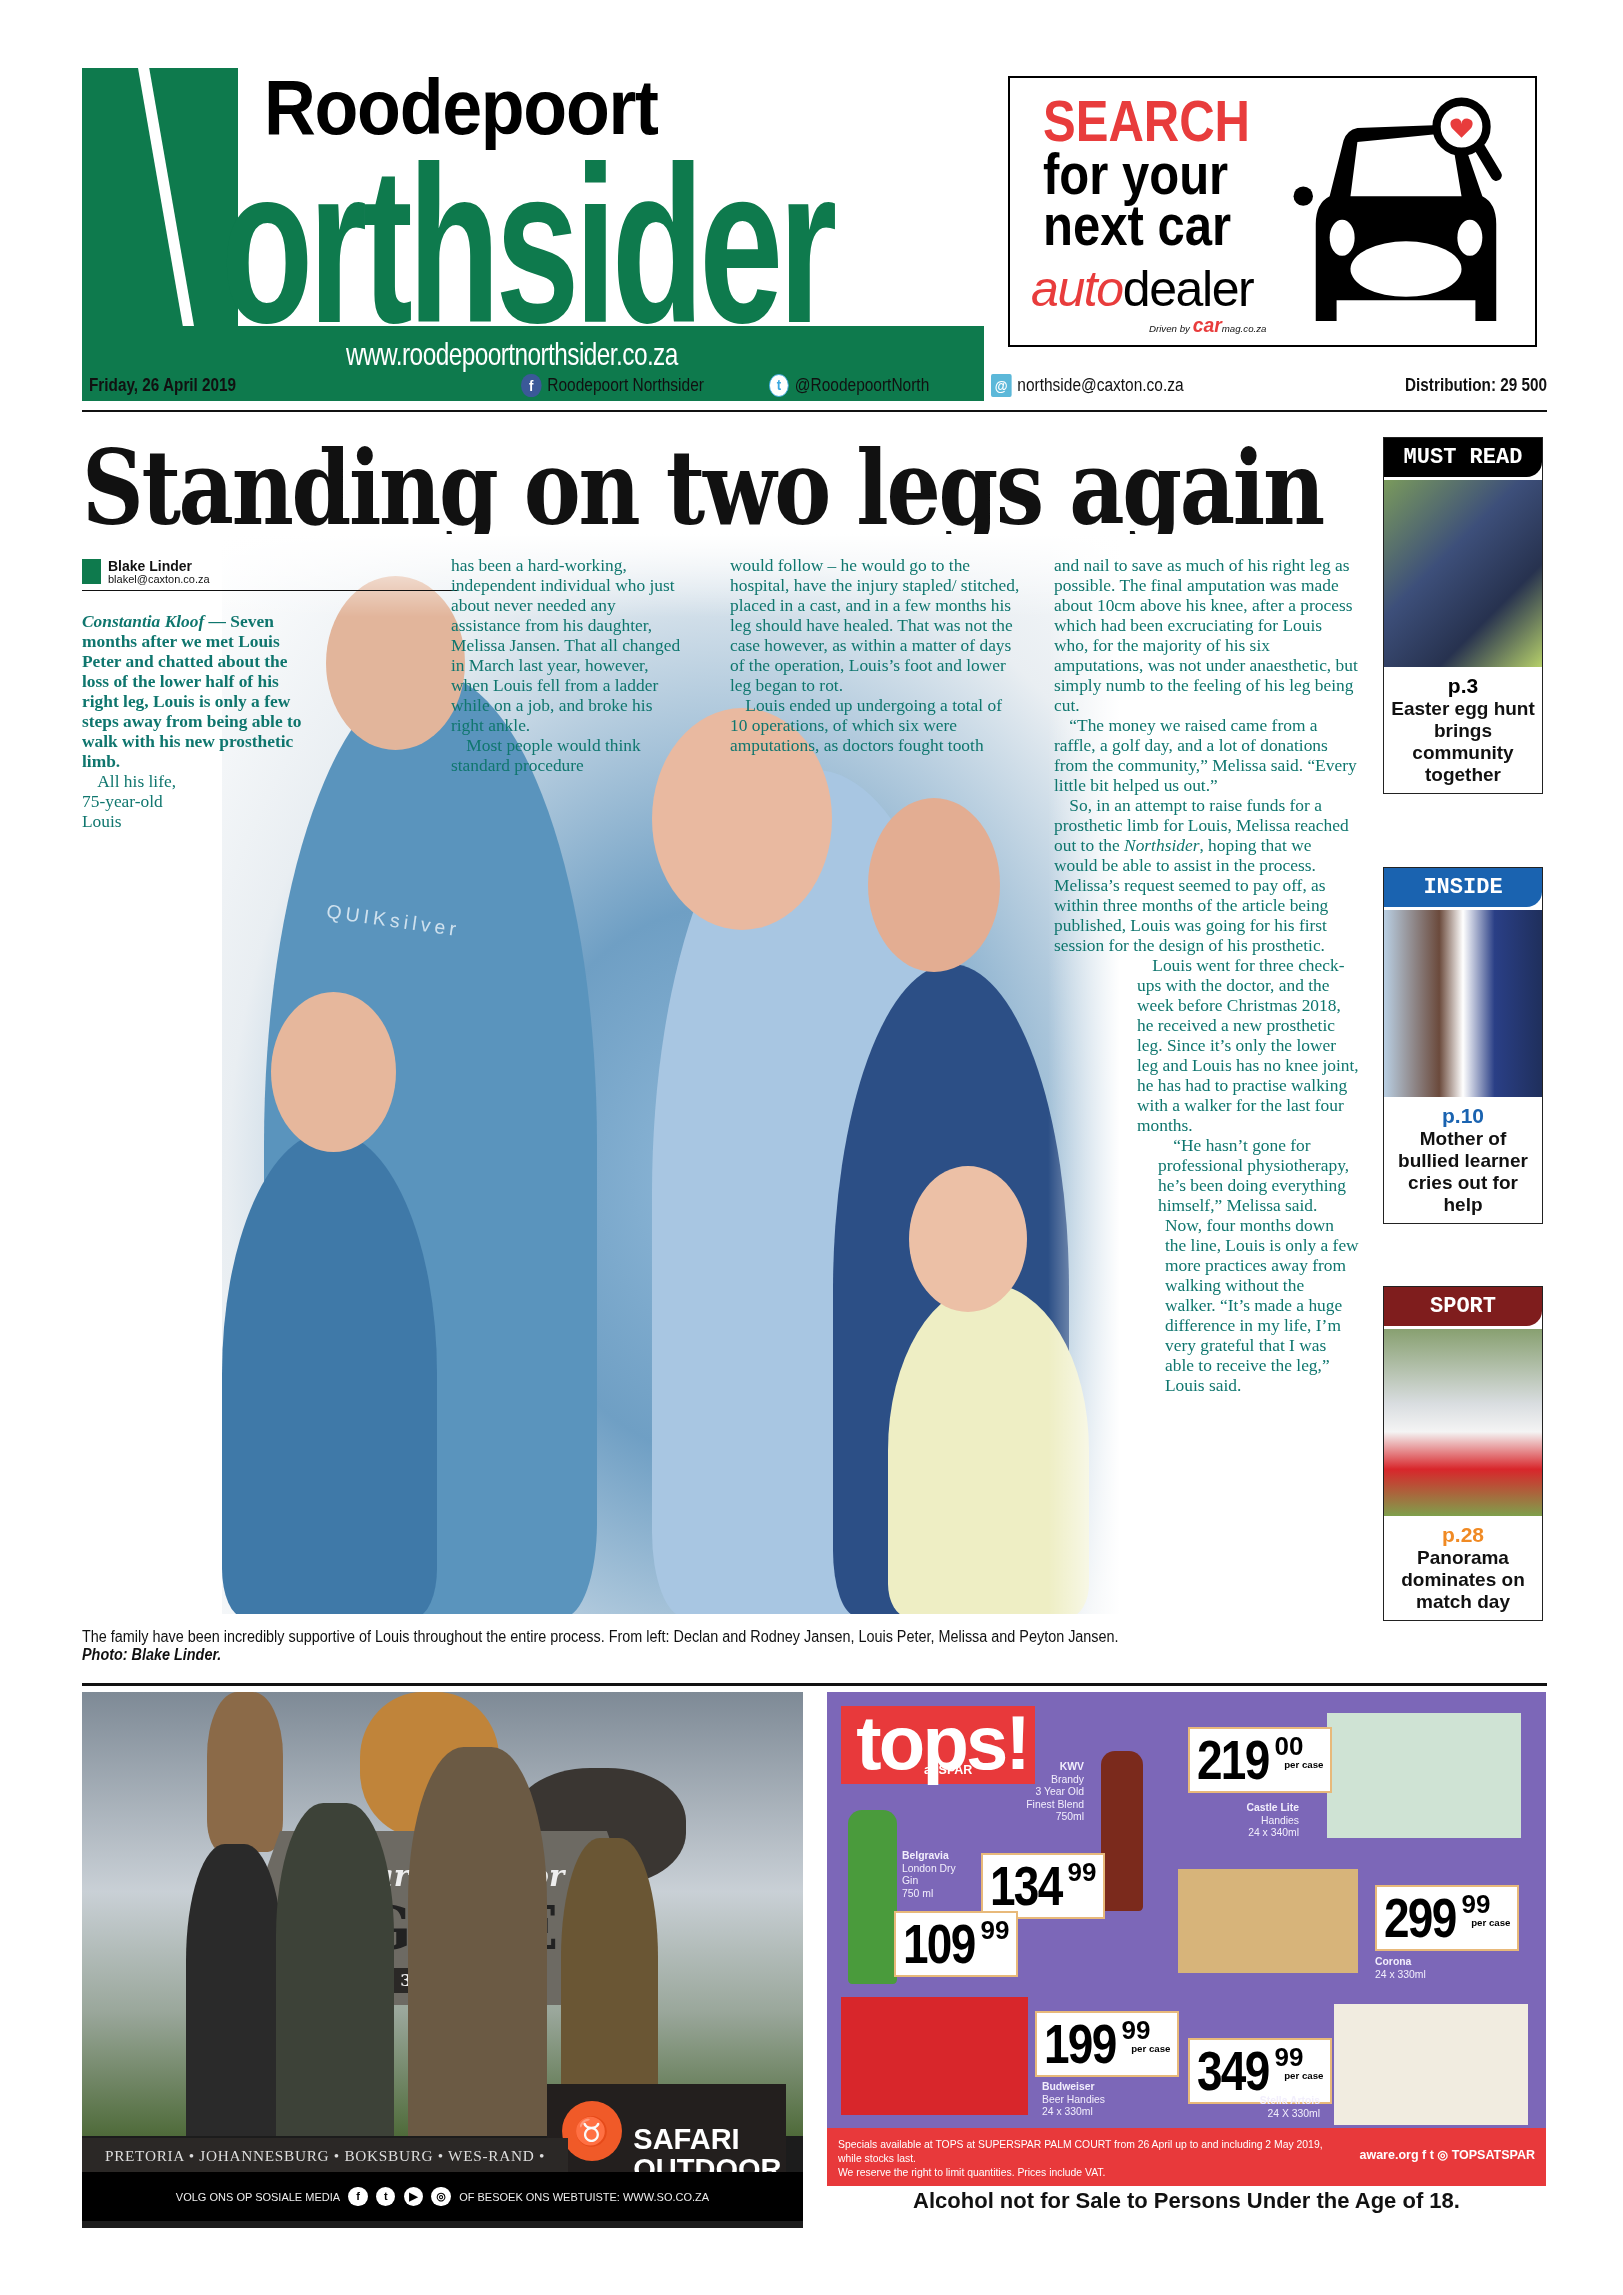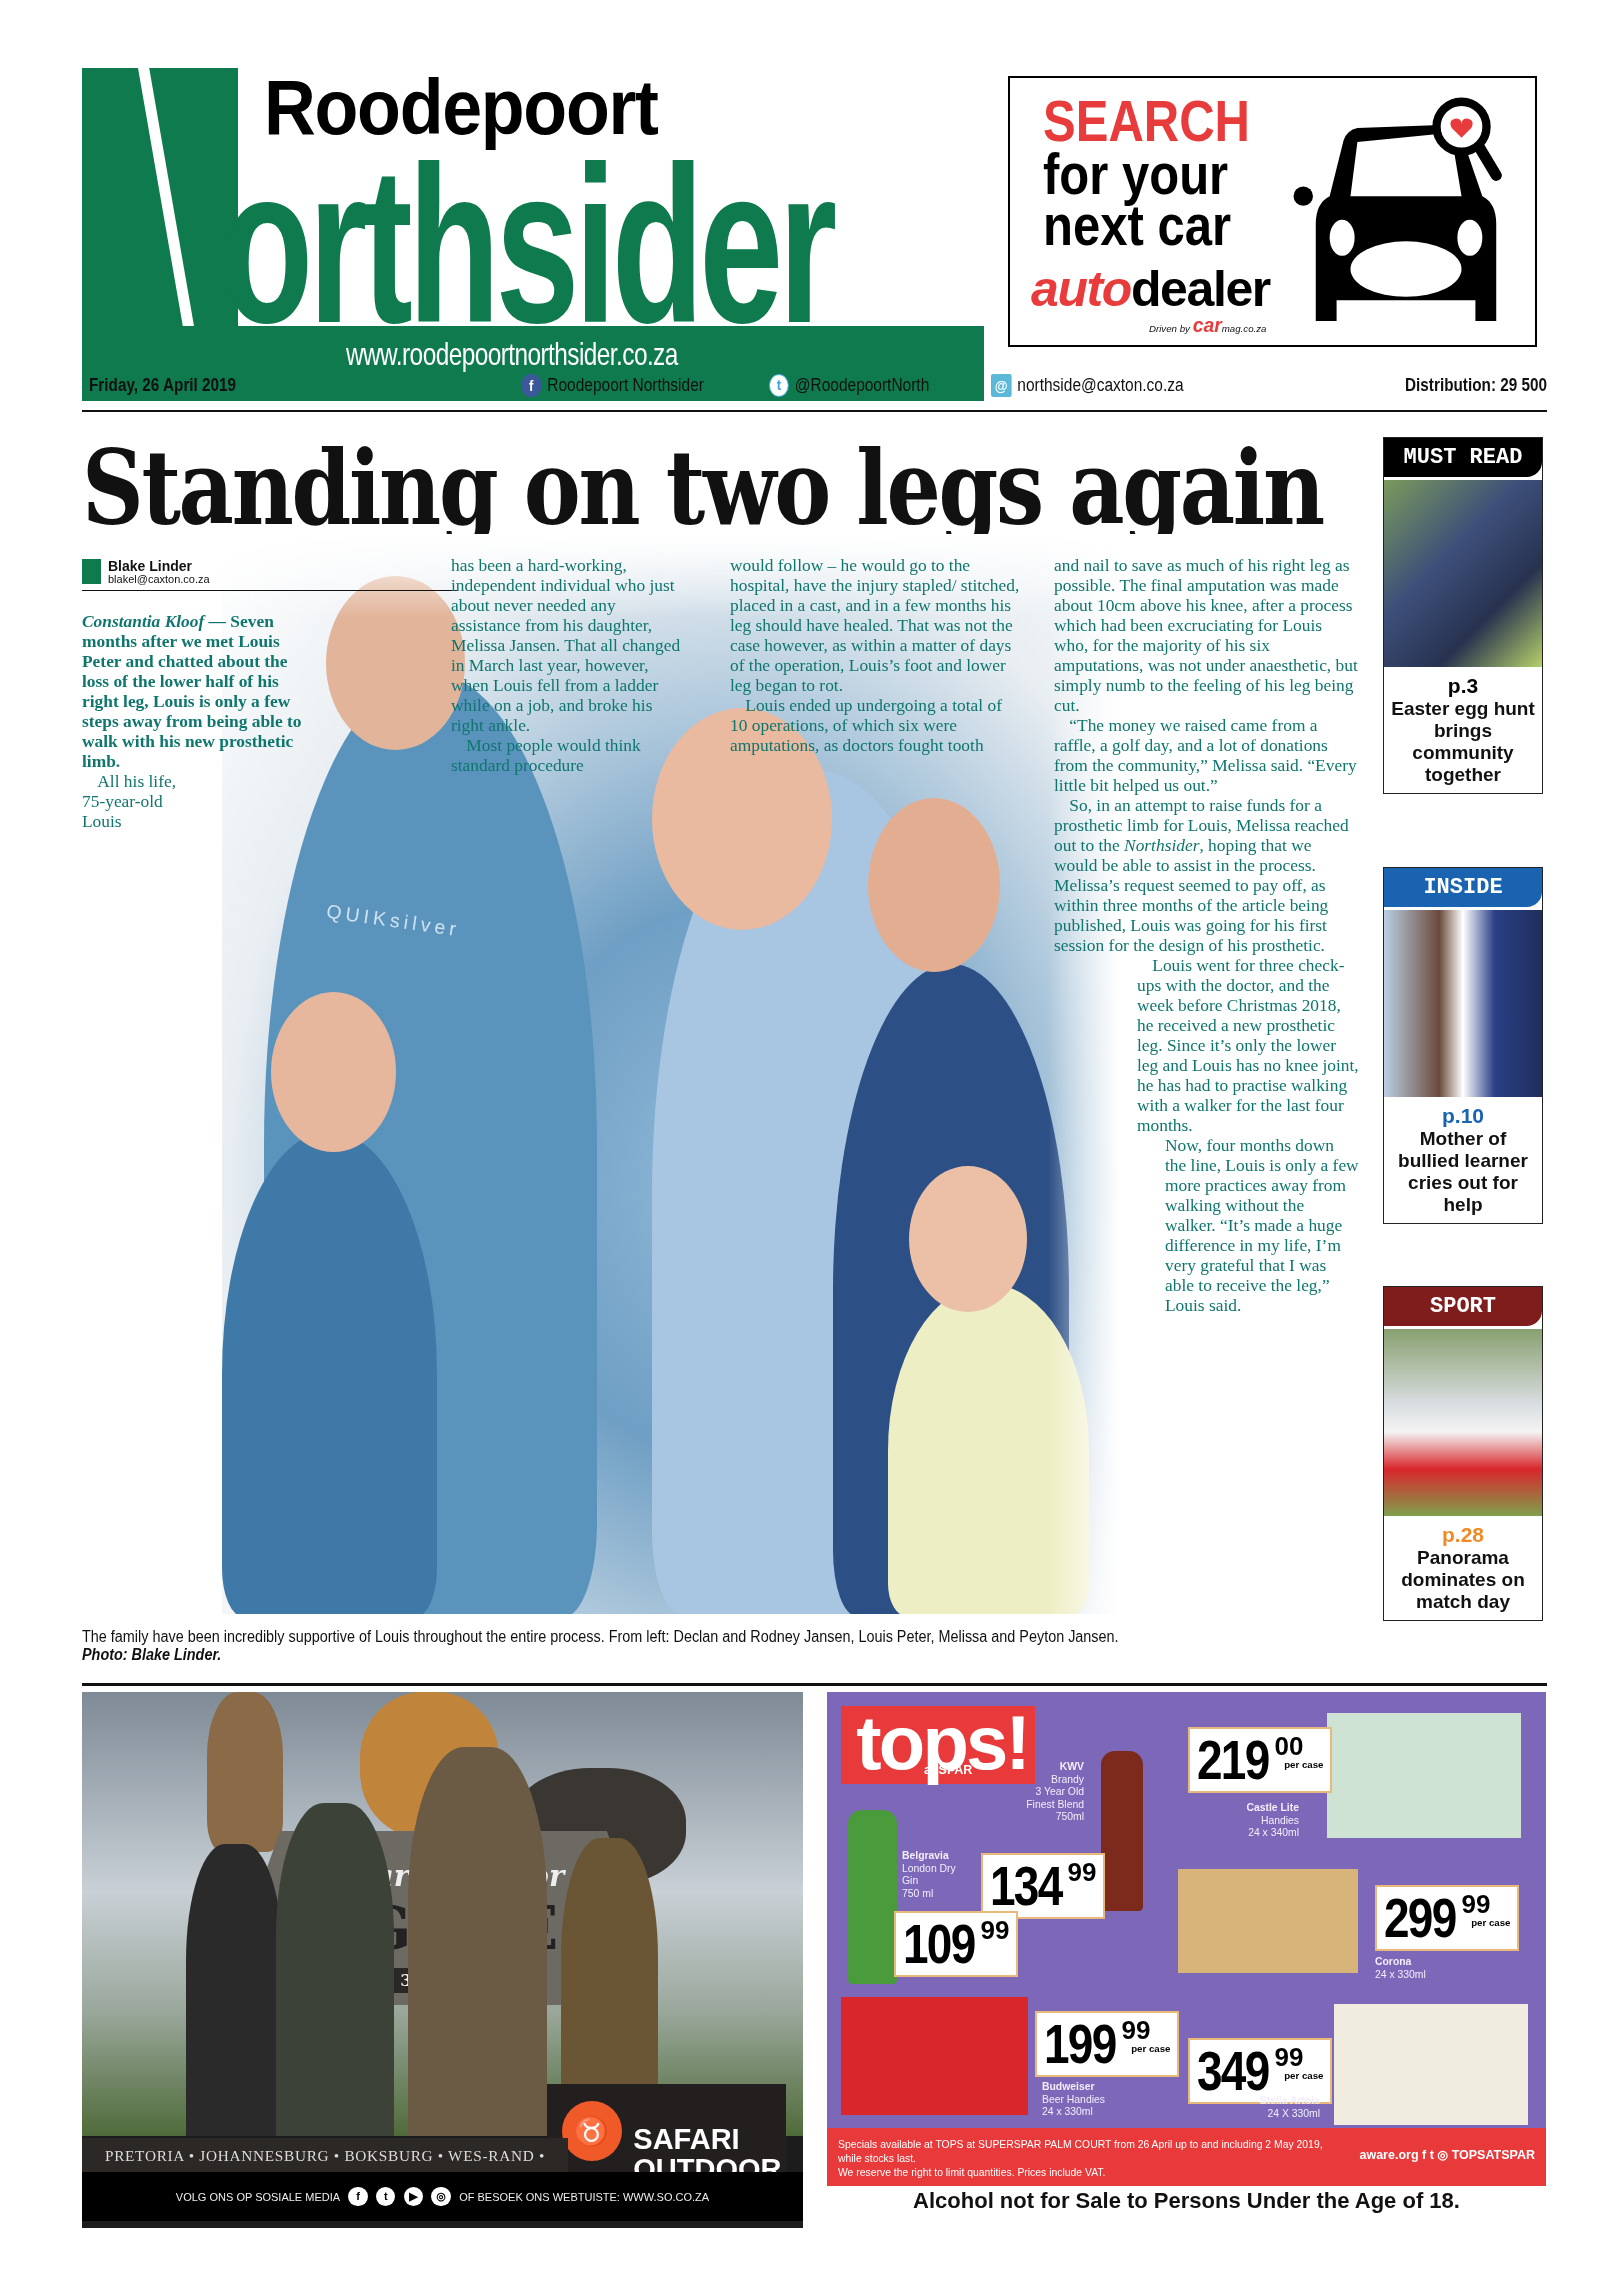--- a/index.html
+++ b/index.html
@@ -12,21 +12,21 @@
   .mast .bigN .nl{position:absolute;left:0;top:0;width:56px;height:280px;background:#0e7a4d;}
   .mast .band{position:absolute;left:0;top:258px;width:902px;height:75px;background:#0e7a4d;}
   .mast .rood{position:absolute;left:182px;top:0px;font-family:"Liberation Sans",sans-serif;font-weight:bold;font-size:78px;letter-spacing:-1.4px;color:#000;line-height:1;transform:scaleX(0.92);transform-origin:left;}
   .mast .north{position:absolute;left:139px;top:89px;font-family:"Liberation Sans",sans-serif;font-weight:bold;font-size:222px;color:#0e7a4d;line-height:0.8;letter-spacing:-7px;transform:scaleX(0.68);transform-origin:left;}
   .mast .url{position:absolute;left:264px;top:269px;width:486px;font-family:"Liberation Sans",sans-serif;font-size:30.5px;color:#fff;transform:scaleX(0.8);transform-origin:left;letter-spacing:-0.7px;}
   
   .ad1{left:1008px;top:76px;width:525px;height:267px;border:2.8px solid #000;background:#fff;}
   .ad1 .search{position:absolute;left:33px;top:15.3px;font-family:"Liberation Sans",sans-serif;font-weight:bold;font-size:57px;color:#e83c3c;line-height:1;transform:scaleX(0.86);transform-origin:left;}
   .ad1 .l2,.ad1 .l3{position:absolute;left:33px;font-family:"Liberation Sans",sans-serif;font-weight:bold;font-size:57px;color:#000;line-height:1;transform:scaleX(0.86);transform-origin:left;}
   .ad1 .l2{top:68px;} .ad1 .l3{top:119px;}
-  .ad1 .brand{position:absolute;left:21px;top:186px;font-family:"Liberation Sans",sans-serif;font-weight:bold;font-size:50px;line-height:1;letter-spacing:-1.4px;}
+  .ad1 .brand{position:absolute;left:21px;top:186px;font-family:"Liberation Sans",sans-serif;font-weight:normal;font-size:50px;line-height:1;letter-spacing:-1.4px;}
   .ad1 .brand .a{color:#e83c3c;font-style:italic;} .ad1 .brand .d{color:#000;}
   .ad1 .driven{position:absolute;left:139px;top:236px;font-family:"Liberation Sans",sans-serif;font-size:9.7px;font-style:italic;}
   .ad1 .driven b{color:#e83c3c;font-size:19.4px;font-style:italic;}
   .ad1 svg{position:absolute;left:278px;top:14px;}
   
   .info{left:82px;top:371px;width:1465px;height:30.5px;font-family:"Liberation Sans",sans-serif;font-size:18px;}
   .info .date{position:absolute;left:7px;top:4.2px;font-weight:bold;transform:scaleX(0.85);transform-origin:left;}
   .info .item{position:absolute;top:2.8px;display:flex;align-items:center;gap:7px;transform:scaleX(0.86);transform-origin:left;}
   .info .ico{width:23.6px;height:23.6px;border-radius:50%;display:inline-flex;align-items:center;justify-content:center;color:#fff;font-weight:bold;font-size:15.3px;}
   .info .dist{position:absolute;right:0;top:4.2px;font-weight:bold;transform:scaleX(0.85);transform-origin:right;}
@@ -177,20 +177,21 @@
 </div>
 <div class="abs col col3">
   <p>would follow – he would go to the hospital, have the injury stapled/ stitched, placed in a cast, and in a few months his leg should have healed. That was not the case however, as within a matter of days of the operation, Louis’s foot and lower leg began to rot.</p>
   <p class="indent">Louis ended up undergoing a total of 10 operations, of which six were amputations, as doctors fought tooth</p>
 </div>
 <div class="abs col col4">
   <p>and nail to save as much of his right leg as possible. The final amputation was made about 10cm above his knee, after a process which had been excruciating for Louis who, for the majority of his six amputations, was not under anaesthetic, but simply numb to the feeling of his leg being cut.</p>
   <p class="indent">“The money we raised came from a raffle, a golf day, and a lot of donations from the community,” Melissa said. “Every little bit helped us out.”</p>
   <p class="indent"><span>So, in an attempt to raise funds for a prosthetic limb for Louis, Melissa reached out to the </span><i>Northsider</i><span>, hoping that we would be able to assist in the process. Melissa’s request seemed to pay off, as within three months of the article being published, Louis was going for his first session for the design of his prosthetic.</span></p>
   <p class="indent" style="padding-left:83px;">Louis went for three check-ups with the doctor, and the week before Christmas 2018, he received a new prosthetic leg. Since it’s only the lower leg and Louis has no knee joint, he has had to practise walking with a walker for the last four months.</p>
+  <p class="indent" style="padding-left:104px;">“He hasn’t gone for professional physiotherapy, he’s been doing everything himself,” Melissa said.</p>
   <p style="padding-left:111px;">Now, four months down the line, Louis is only a few more practices away from walking without the walker. “It’s made a huge difference in my life, I’m very grateful that I was able to receive the leg,” Louis said.</p>
 </div>
 
 <div class="abs caption">
   <div>The family have been incredibly supportive of Louis throughout the entire process. From left: Declan and Rodney Jansen, Louis Peter, Melissa and Peyton Jansen.</div>
   <div class="credit">Photo: Blake Linder.</div>
 </div>
 <div class="abs rule2"></div>
 
 <div class="sb" style="top:437px;">

